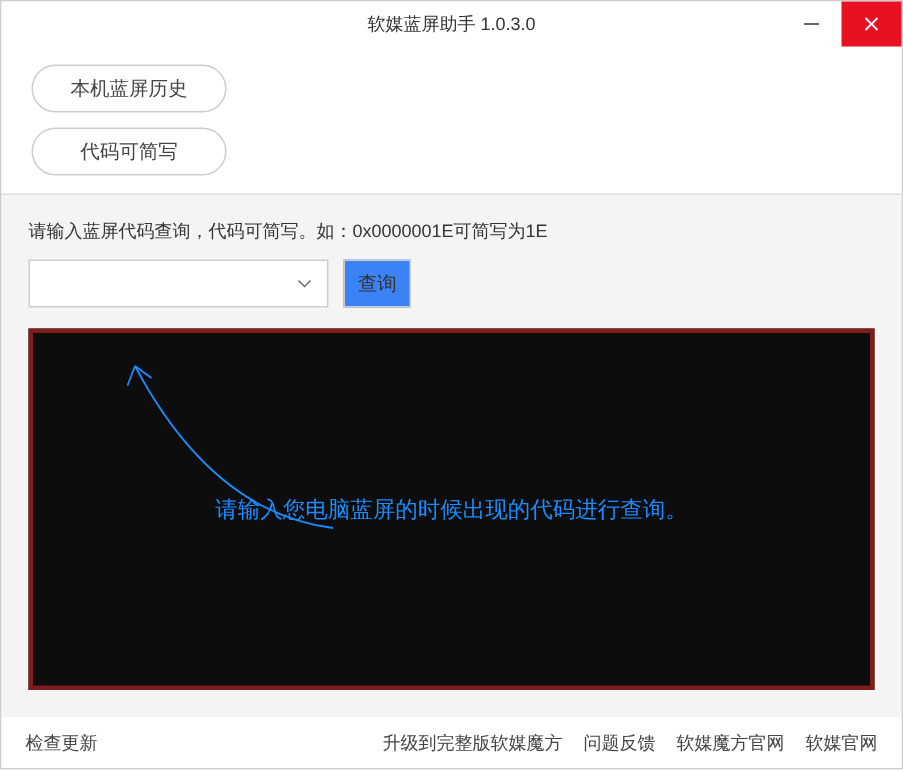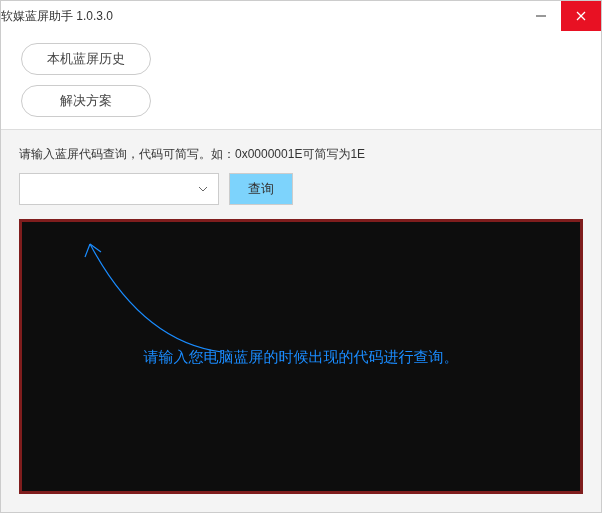--- a/index.html
+++ b/index.html
@@ -1,33 +1,33 @@
 <!DOCTYPE html>
 <html><head>
 <meta charset="utf-8">
 <style>
 * { margin: 0; padding: 0; box-sizing: border-box; }
 body { font-family: "Microsoft YaHei", sans-serif; background: #fff; }
 .window { width: 602px; height: 513px; border: 1px solid #ccc; display: flex; flex-direction: column; background: #fff; }
-.titlebar { height: 30px; display: flex; align-items: center; position: relative; background: #fff; }
+.titlebar { height: 30px; display: flex; align-items: center; justify-content: center; position: relative; background: #fff; }
 .title { font-size: 12px; color: #333; }
 .win-controls { position: absolute; right: 0; top: 0; display: flex; height: 100%; }
 .win-btn { width: 40px; display: flex; align-items: center; justify-content: center; cursor: pointer; }
 .min-btn svg { width: 12px; height: 12px; }
 .close-btn { background: #e81123; }
 .close-btn svg { width: 12px; height: 12px; }
 .tabs { display: flex; padding: 12px 20px; gap: 10px; background: #fff; flex-direction: column; }
 .tab { flex: 0 0 auto; width: 130px; height: 32px; border-radius: 16px; border: 1px solid #ccc; display: flex; align-items: center; justify-content: center; font-size: 13px; color: #444; cursor: pointer; background: #fff; }
 .tab.active { background: #6d6d6d; border-color: #6d6d6d; color: #fff; }
 .content { flex: 1; background: #f4f4f4; border-top: 1px solid #ddd; padding: 16px 18px 18px; display: flex; flex-direction: column; }
 .hint { font-size: 12px; color: #333; margin-bottom: 10px; }
 .controls-row { display: flex; gap: 10px; margin-bottom: 14px; }
 .combo { position: relative; width: 200px; height: 32px; background: #fff; border: 1px solid #ccc; display: flex; align-items: center; padding: 0 8px; cursor: pointer; }
 .combo-arrow { position: absolute; right: 10px; top: 50%; transform: translateY(-50%); }
-.btn { width: 64px; height: 32px; background: #7dd3fc; border: 1px solid #ccc; display: flex; align-items: center; justify-content: center; font-size: 13px; color: #333; cursor: pointer; }
+.btn { width: 45px; height: 32px; background: #3b82f6; border: 1px solid #ccc; display: flex; align-items: center; justify-content: center; font-size: 13px; color: #333; cursor: pointer; }
 .display { flex: 1; background: #0d0d0d; border: 3px solid #7f1d1d; position: relative; overflow: hidden; }
 .display-text { position: absolute; left: 50%; top: 50%; transform: translate(-50%, -50%); color: #1a8cff; font-size: 15px; white-space: nowrap; }
 .arrow-svg { position: absolute; left: 0; top: 0; }
 .footer { height: 34px; background: #fff; display: flex; align-items: center; padding: 0 16px; font-size: 12px; color: #444; }
 .footer-left { cursor: pointer; }
 .footer-right { margin-left: auto; display: flex; gap: 14px; }
 .footer-right span { cursor: pointer; }
 </style>
 </head>
 <body>
@@ -45,21 +45,21 @@
         <svg viewBox="0 0 12 12">
             <line x1="2" y1="2" x2="10" y2="10" stroke="#fff" stroke-width="1.2"></line>
             <line x1="10" y1="2" x2="2" y2="10" stroke="#fff" stroke-width="1.2"></line>
           </svg>
       </div>
     </div>
   </div>
 
   <div class="tabs">
     <div class="tab">本机蓝屏历史</div>
-    <div class="tab">解决方案</div>
+    <div class="tab">代码可简写</div>
   </div>
 
   <div class="content">
     <div class="hint">请输入蓝屏代码查询，代码可简写。如：0x0000001E可简写为1E</div>
     <div class="controls-row">
       <div class="combo">
         <span></span>
         <svg class="combo-arrow" width="10" height="6" viewBox="0 0 10 6">
             <path d="M1 1 L5 5 L9 1" fill="none" stroke="#666" stroke-width="1"></path>
           </svg>
@@ -68,13 +68,22 @@
     </div>
     <div class="display">
       <svg class="arrow-svg" width="220" height="150">
         <path d="M 200 130 Q 120 120 68 22" fill="none" stroke="#1a8cff" stroke-width="1.2"></path>
         <path d="M 68 22 L 63 35 M 68 22 L 79 30" fill="none" stroke="#1a8cff" stroke-width="1.2"></path>
       </svg>
       <div class="display-text">请输入您电脑蓝屏的时候出现的代码进行查询。</div>
     </div>
   </div>
 
+  <div class="footer">
+    <span class="footer-left">检查更新</span>
+    <div class="footer-right">
+      <span>升级到完整版软媒魔方</span>
+      <span>问题反馈</span>
+      <span>软媒魔方官网</span>
+      <span>软媒官网</span>
+    </div>
+  </div>
 </div>
 
 </body></html>

